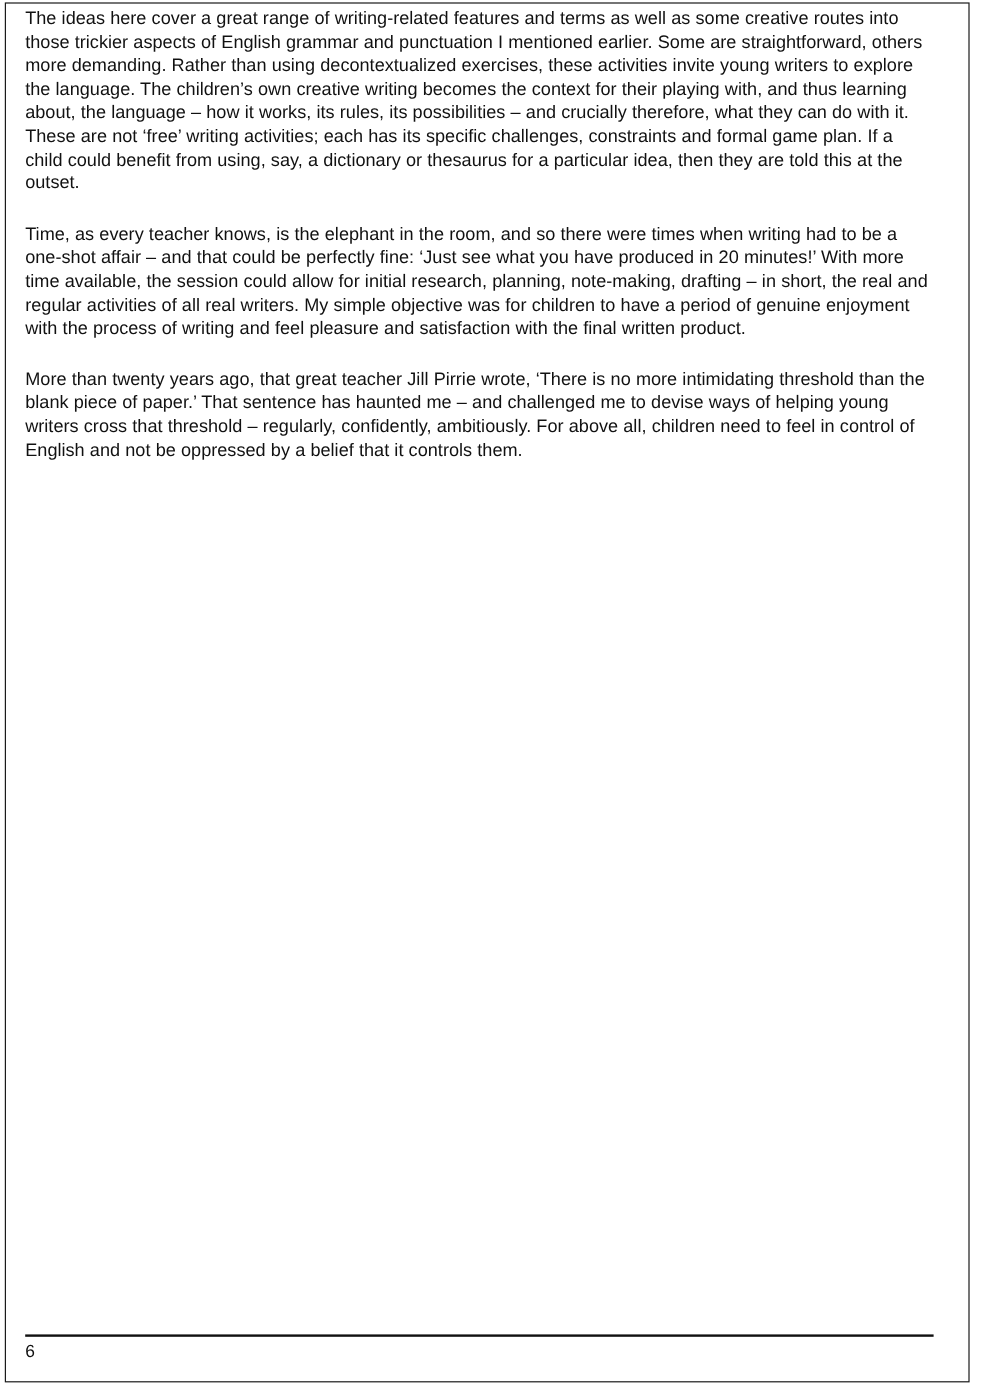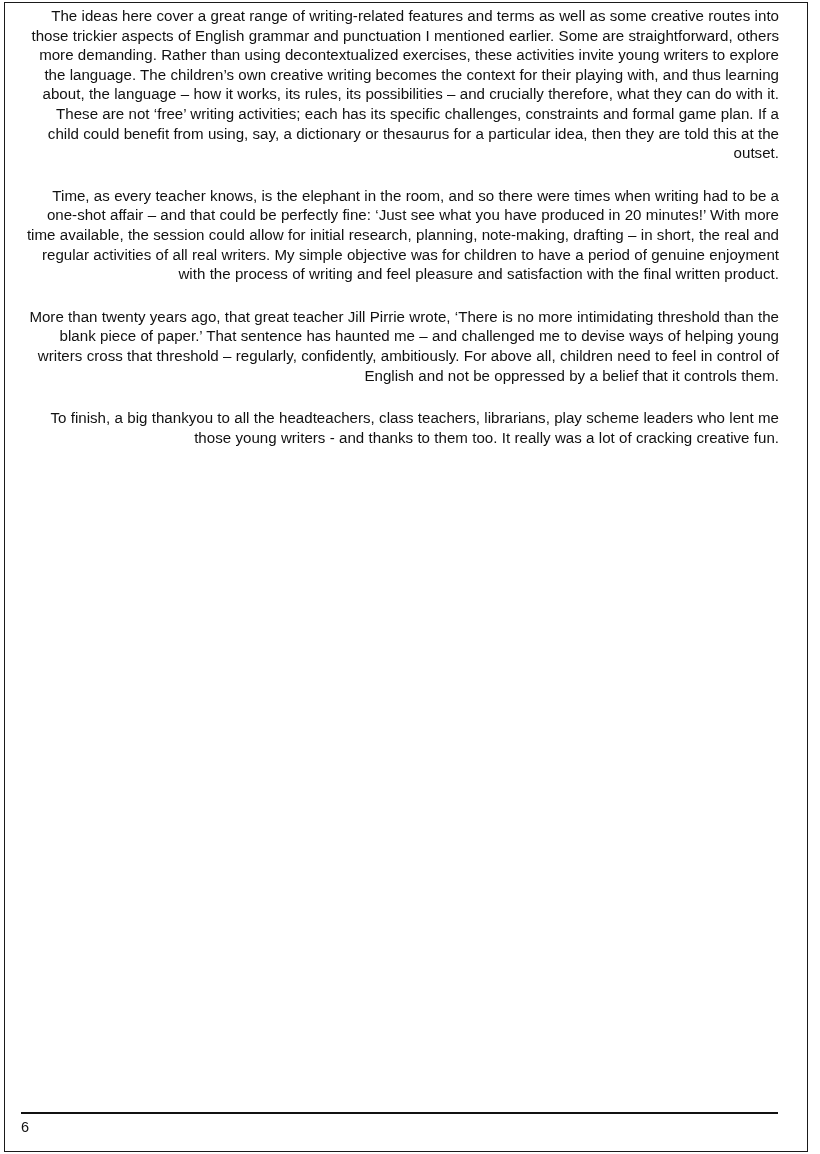--- a/index.html
+++ b/index.html
@@ -34,21 +34,21 @@
     position: absolute;
     left: 21px;
     top: 6px;
     width: 758px;
   }
   .para {
     margin: 0 0 23px 0;
     font-size: 15.1px;
     line-height: 19.6px;
     letter-spacing: 0.01px;
-    text-align: right;
+    text-align: left;
     color: #111111;
     word-spacing: 0.1px;
   }
   .para:last-child {
     margin-bottom: 0;
   }
   .footer {
     position: absolute;
     left: 21px;
     top: 1112px;
@@ -70,21 +70,20 @@
 <body>
 
 <div class="page">
 
   <div class="page-frame"></div>
 
   <div class="content">
     <p class="para">The ideas here cover a great range of writing-related features and terms as well as some creative routes into those trickier aspects of English grammar and punctuation I mentioned earlier. Some are straightforward, others more demanding. Rather than using decontextualized exercises, these activities invite young writers to explore the language. The children’s own creative writing becomes the context for their playing with, and thus learning about, the language – how it works, its rules, its possibilities – and crucially therefore, what they can do with it. These are not ‘free’ writing activities; each has its specific challenges, constraints and formal game plan. If a child could benefit from using, say, a dictionary or thesaurus for a particular idea, then they are told this at the outset.</p>
     <p class="para">Time, as every teacher knows, is the elephant in the room, and so there were times when writing had to be a one-shot affair – and that could be perfectly fine: ‘Just see what you have produced in 20 minutes!’ With more time available, the session could allow for initial research, planning, note-making, drafting – in short, the real and regular activities of all real writers. My simple objective was for children to have a period of genuine enjoyment with the process of writing and feel pleasure and satisfaction with the final written product.</p>
     <p class="para">More than twenty years ago, that great teacher Jill Pirrie wrote, ‘There is no more intimidating threshold than the blank piece of paper.’ That sentence has haunted me – and challenged me to devise ways of helping young writers cross that threshold – regularly, confidently, ambitiously. For above all, children need to feel in control of English and not be oppressed by a belief that it controls them.</p>
-    <p class="para">To finish, a big thankyou to all the headteachers, class teachers, librarians, play scheme leaders who lent me those young writers - and thanks to them too. It really was a lot of cracking creative fun.</p>
   </div>
 
   <div class="footer">
     <div class="footer-rule"></div>
     <div class="page-number">6</div>
   </div>
 
 </div>
 
 </body></html>

